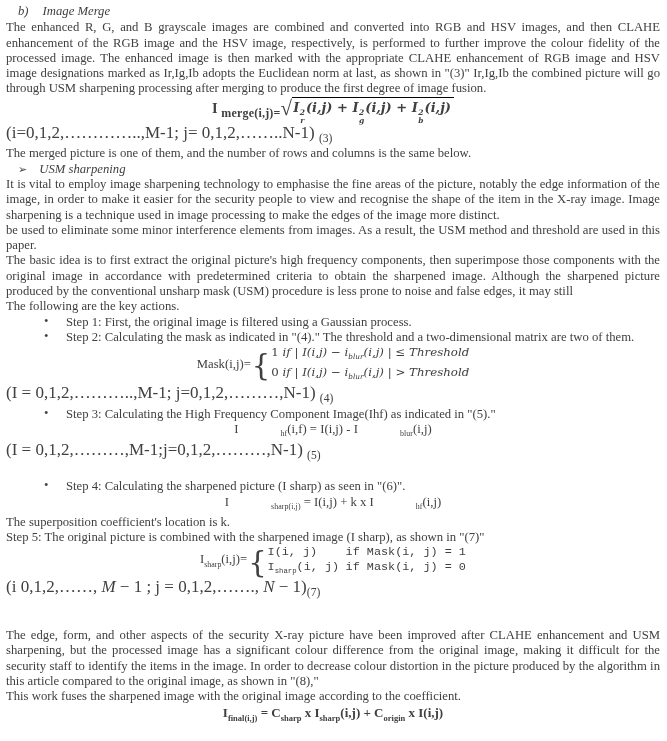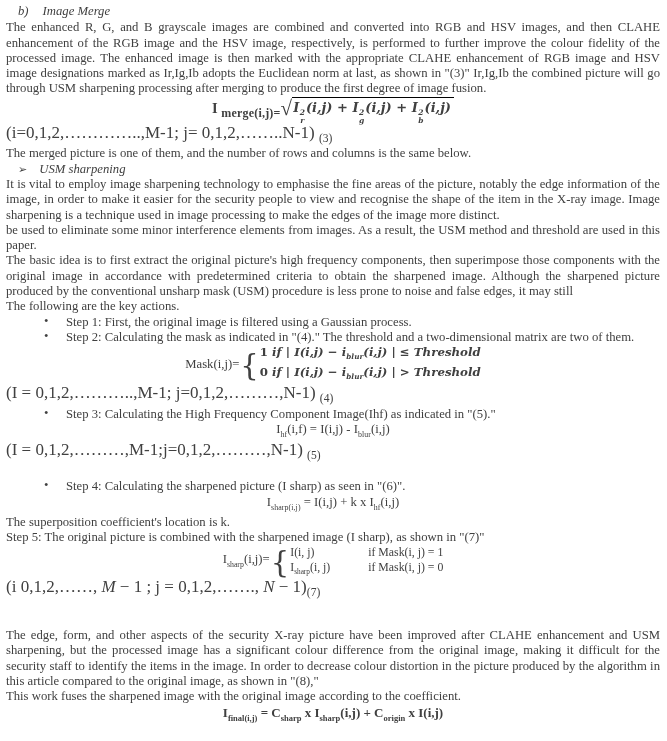--- a/index.html
+++ b/index.html
@@ -31,31 +31,31 @@
   .sqrt { display:inline-flex; align-items:stretch; }
   .radsign { font-size:21px; line-height:1; font-weight:normal; transform:translateY(1px); }
   .radicand { border-top:1.2px solid #000; padding:2px 3px 0 1px; font-style:italic; font-size:13px; font-family:"DejaVu Serif", serif; }
   .stk { display:inline-flex; flex-direction:column; justify-content:center; font-size:0.58em; line-height:1.05; vertical-align:-0.4em; margin:0 1px 0 0.5px; }
   .stk span { display:block; text-align:center; font-style:italic; }
   
   .cases { display:inline-flex; align-items:center; }
   .brace { font-size:29px; font-weight:400; line-height:0.9; font-family:"DejaVu Serif", serif; margin:0 1px; }
   .crows { display:inline-block; text-align:left; }
   .crow { display:block; line-height:14.5px; }
-  .mitalic .crow { font-style:italic; font-family:"DejaVu Serif", serif; font-size:11.8px;font-weight:bold; }
+  .mitalic .crow { font-style:italic; font-family:"DejaVu Serif", serif; font-size:11.8px; }
   .mitalic .up { font-style:normal; }
-  .mupright .crow { font-family:Liberation Serif, serif; font-size:11.8px; line-height:15px; }
+  .mupright .crow { font-family:Liberation Mono, monospace; font-size:11.8px; line-height:15px; }
   .crow7 { display:flex; }
   .c7val { width:78px; }
   .gap-a { height:16px; }
   .gap-b { height:27px; }
   em { font-style:italic; }
   .f8line { font-weight:bold; font-size:13px; }
   .f8line sub { font-size:8.5px; }
-  .fmain sub { letter-spacing:0.1px; }
+  .fmain sub { letter-spacing:0.1px;margin-left:42px; }
 </style>
 </head>
 <body>
 
 <div class="page">
 
   <div class="heading">
     <span class="hlabel">b)</span><span>Image Merge</span>
   </div>
 

